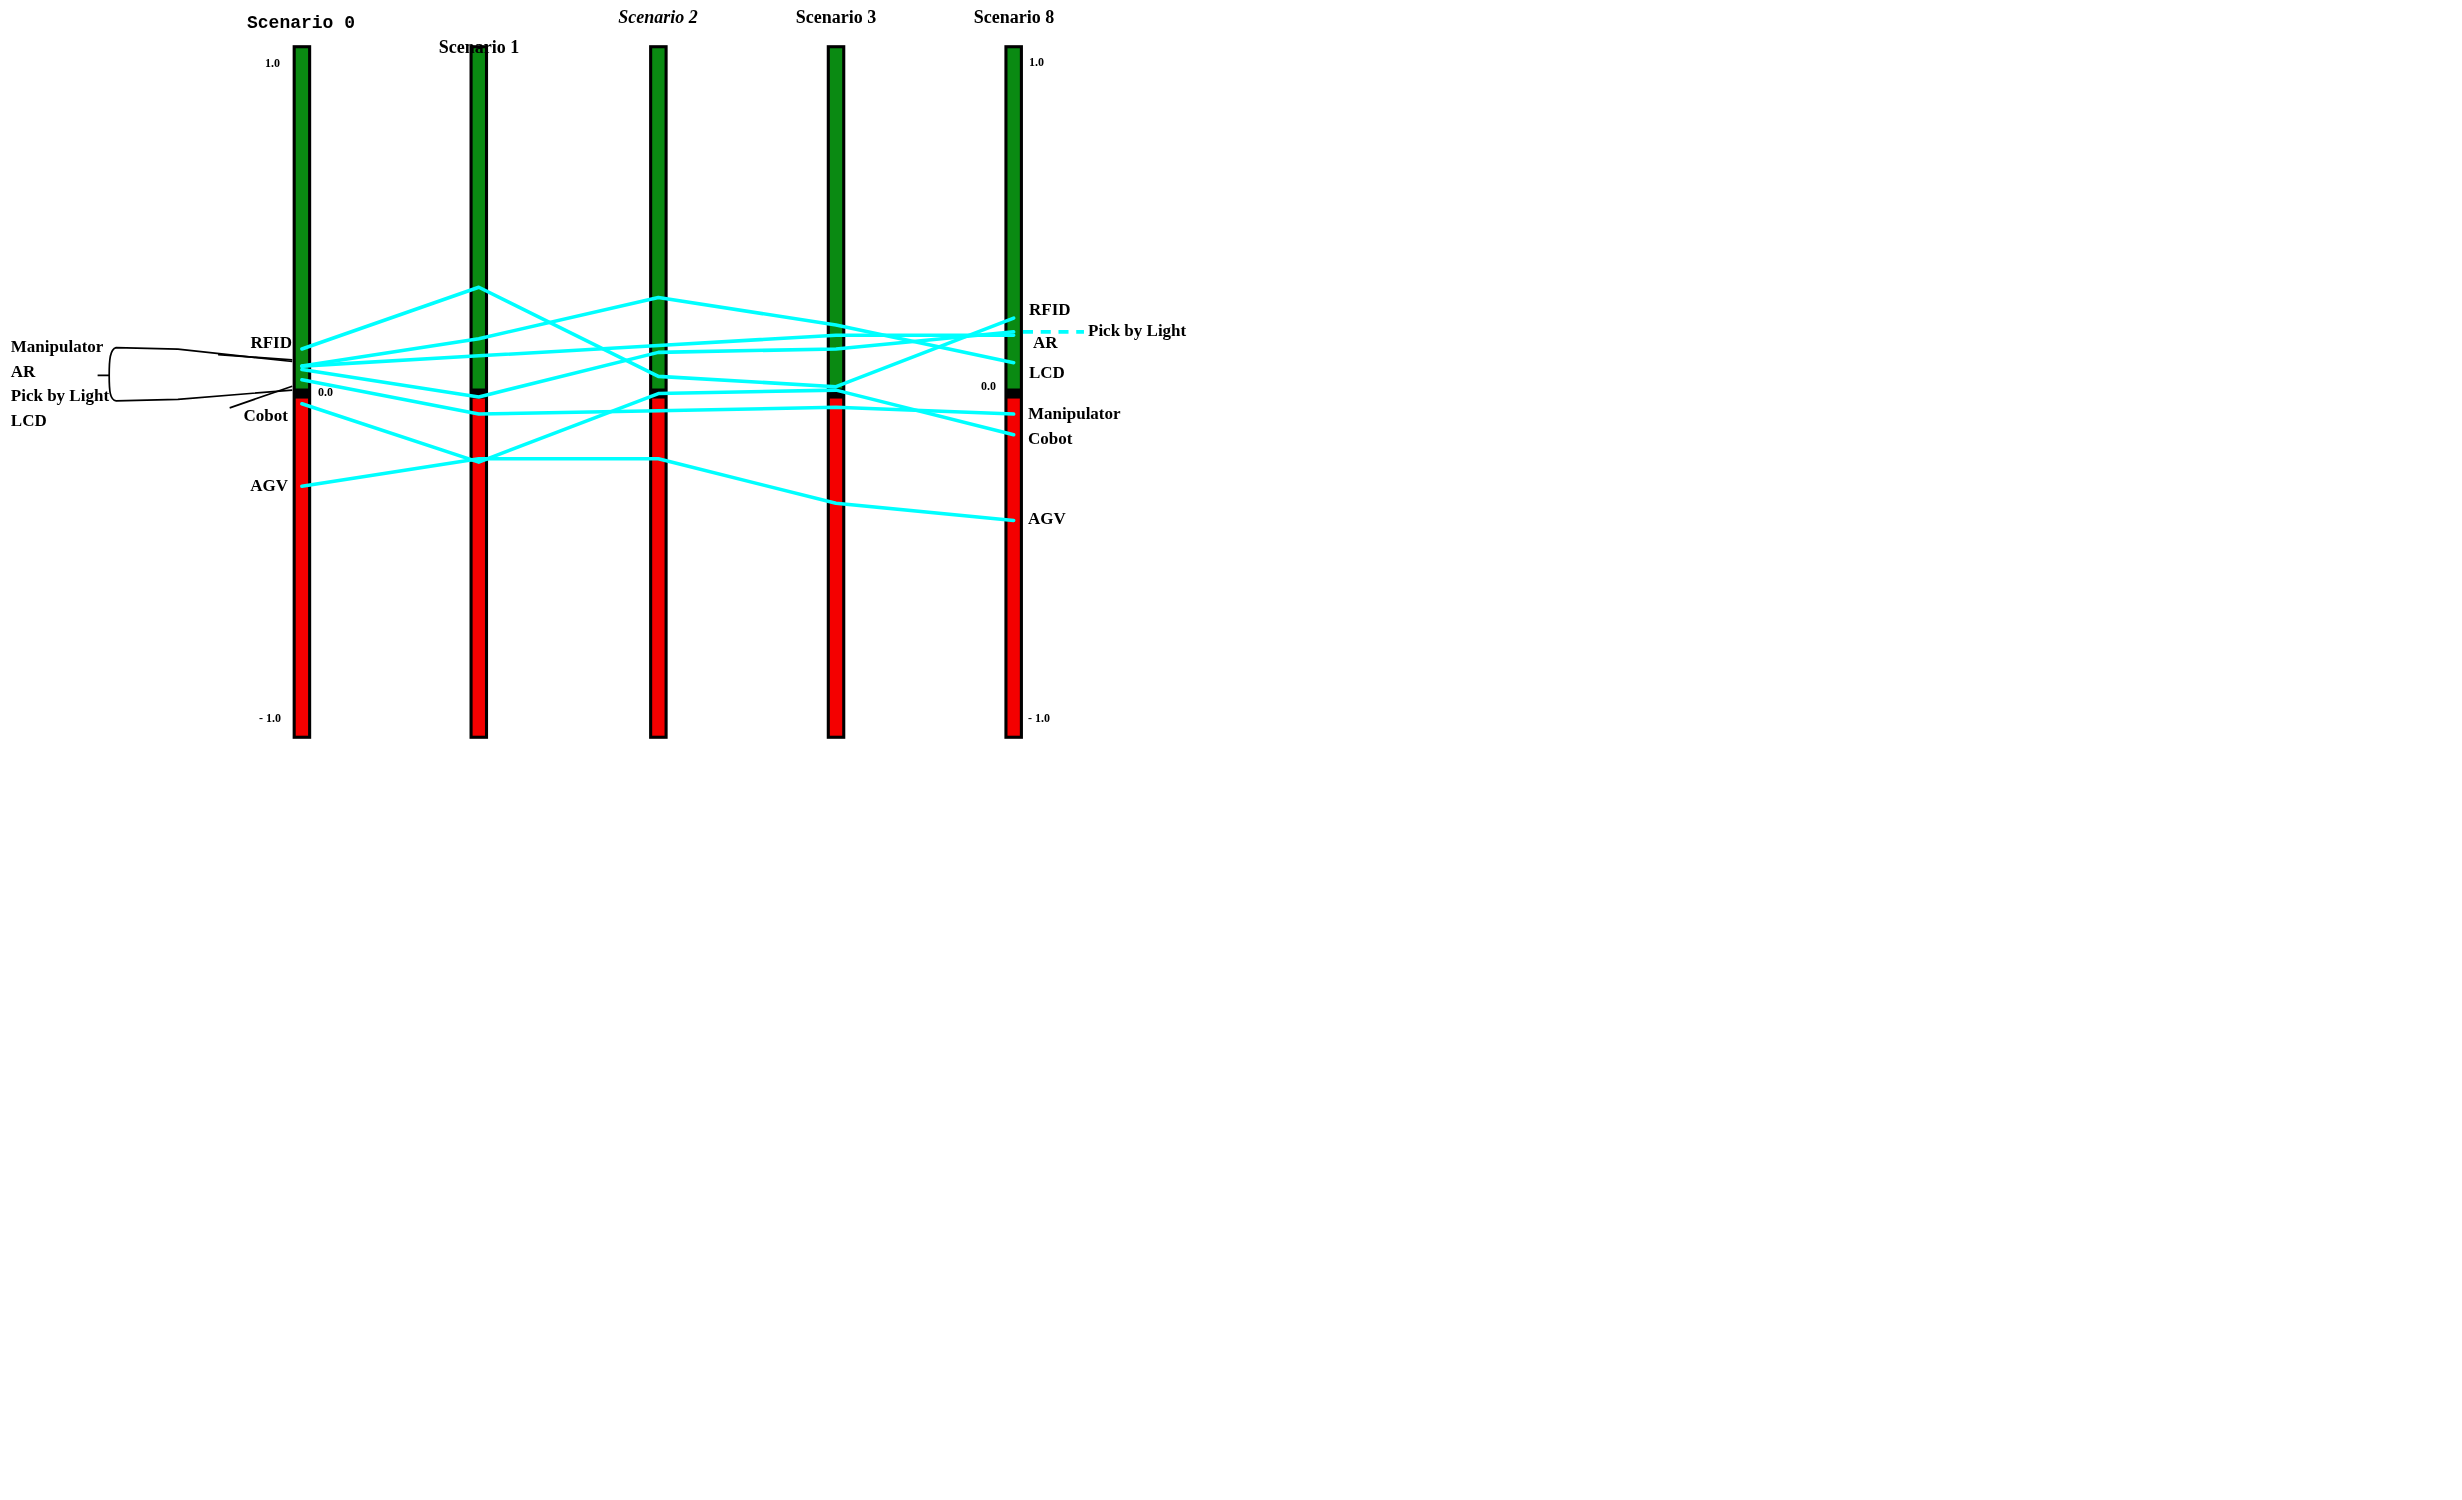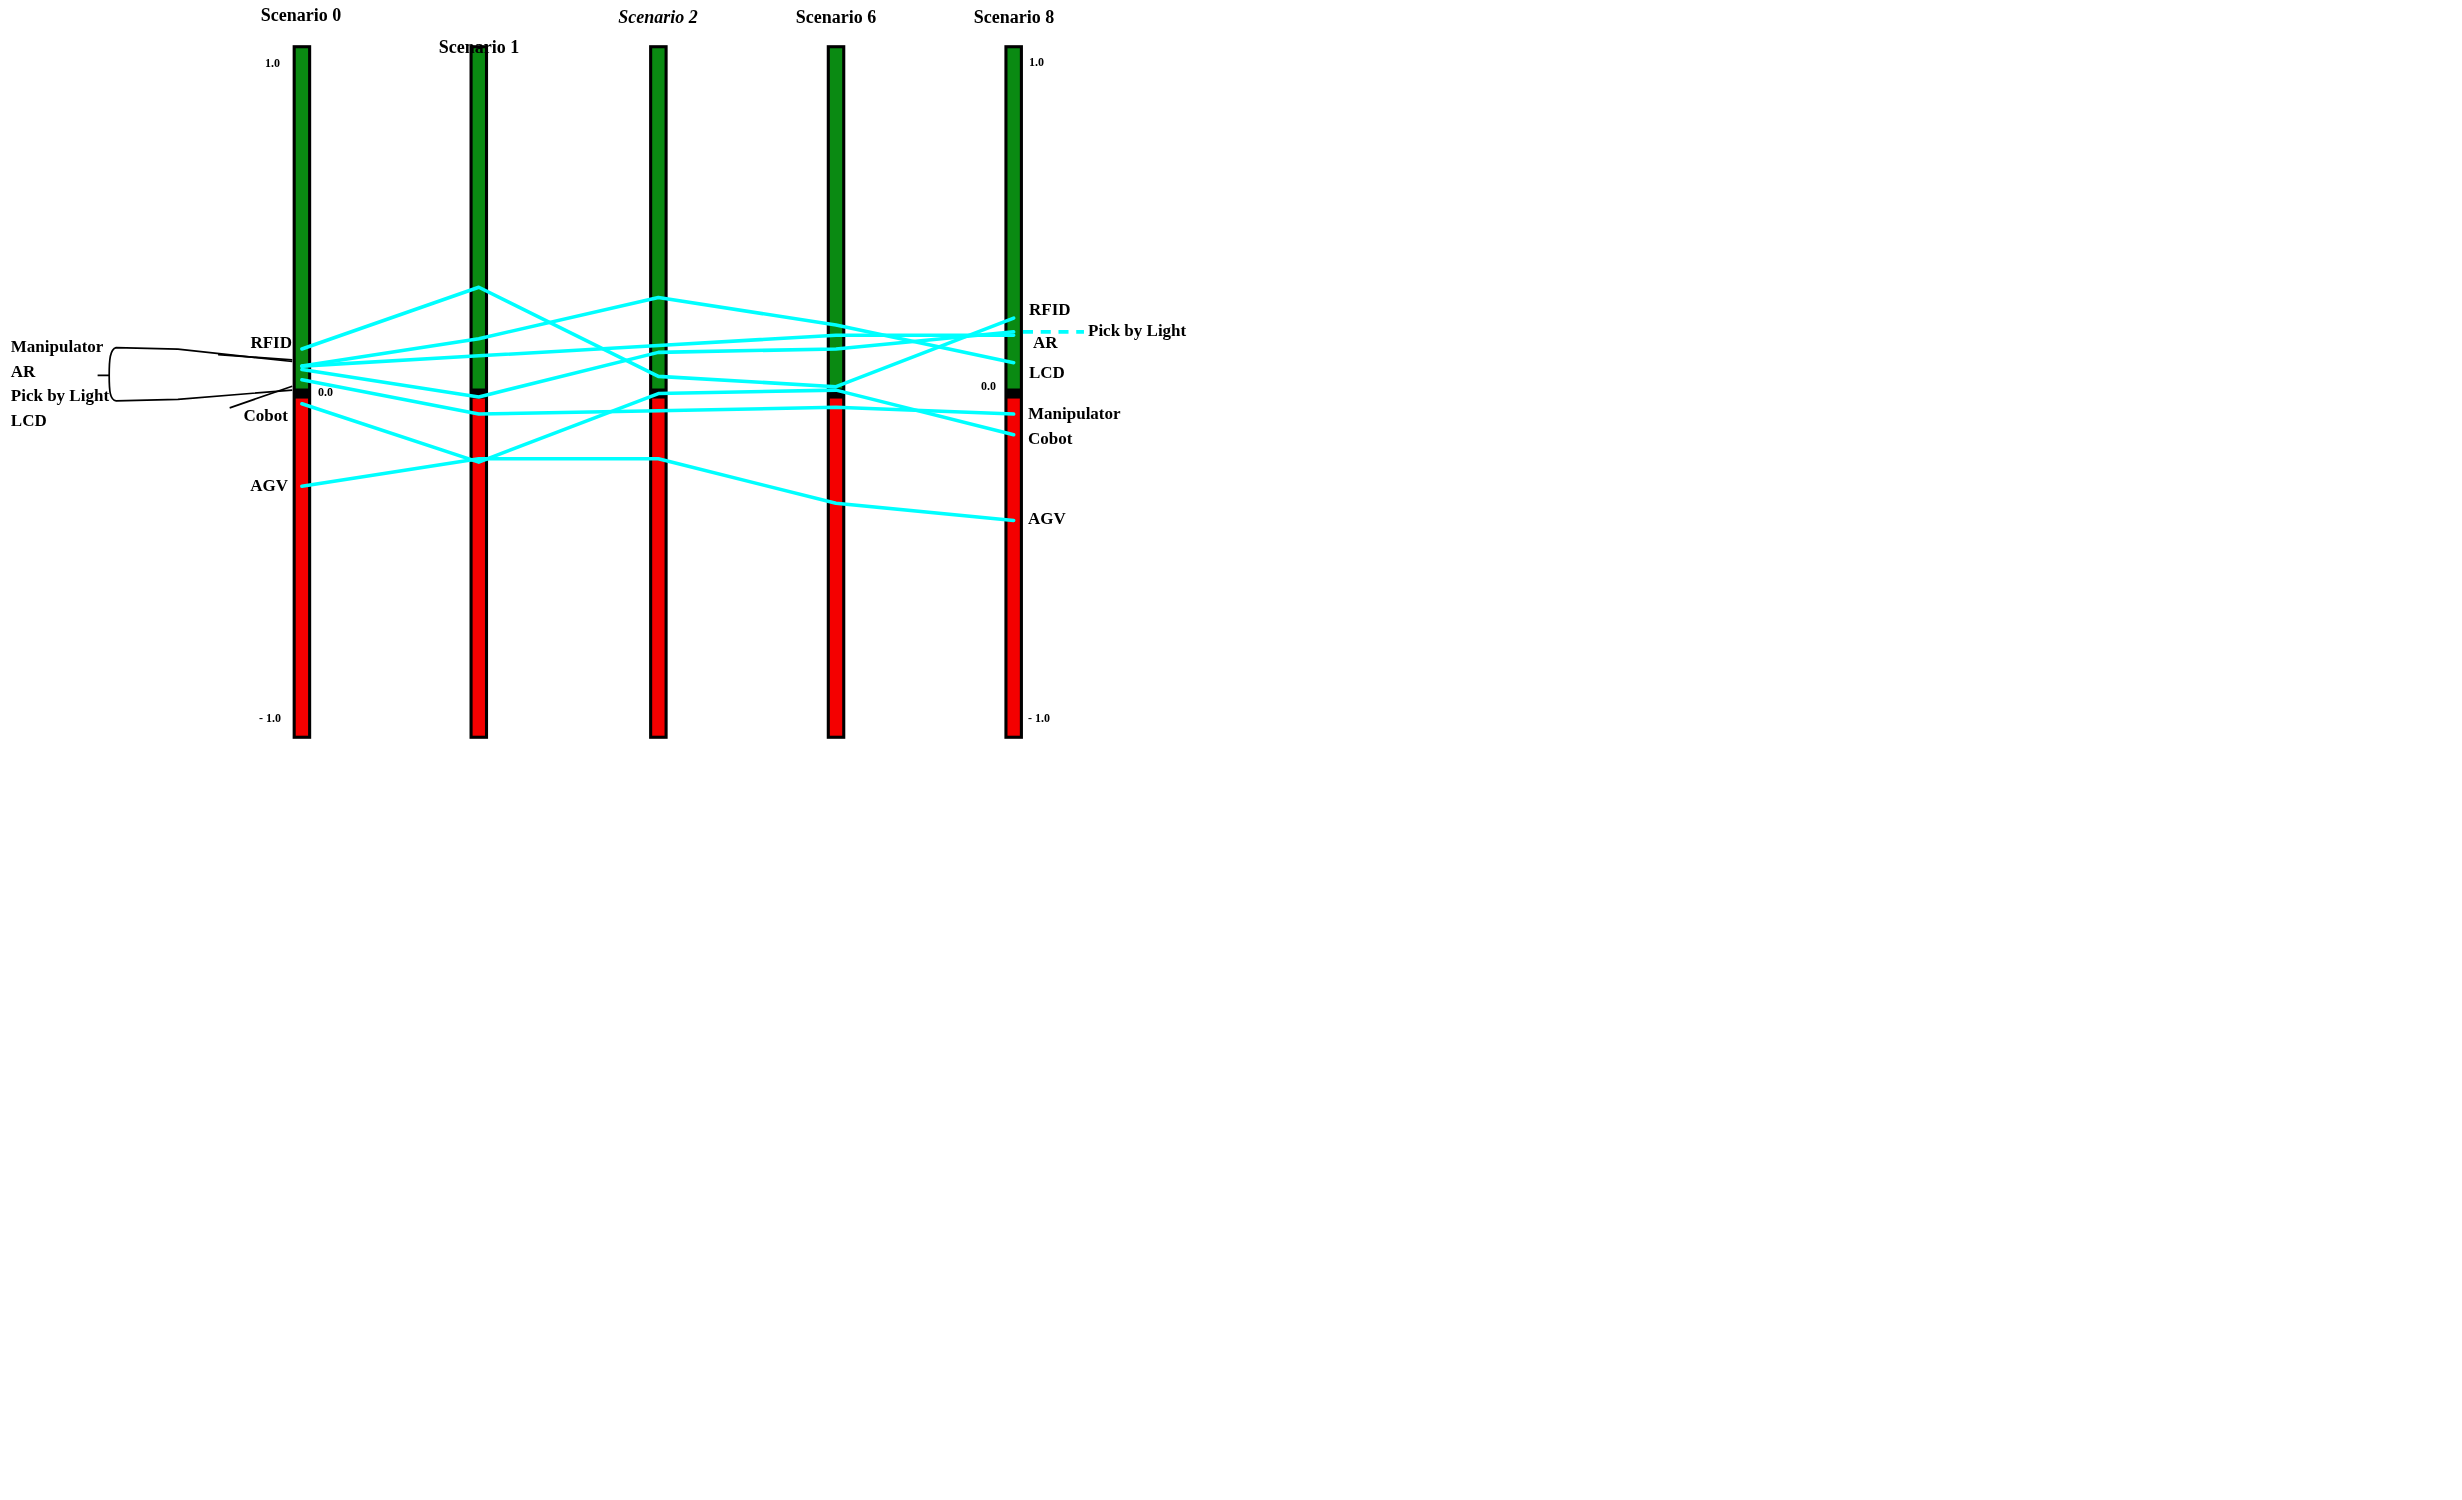--- a/index.html
+++ b/index.html
@@ -52,24 +52,24 @@
       <polyline points="390.5,451.8 619.5,371.9 852,487.3 1082,500.6 1312,411.8" fill="none" stroke="#00ffff" stroke-width="4.6" stroke-linejoin="round" stroke-linecap="round"></polyline>
       <polyline points="390.5,474.0 619.5,460.7 852,447.3 1082,434.0 1312,434.0" fill="none" stroke="#00ffff" stroke-width="4.6" stroke-linejoin="round" stroke-linecap="round"></polyline>
       <polyline points="390.5,478.4 619.5,513.9 852,456.2 1082,451.8 1312,429.6" fill="none" stroke="#00ffff" stroke-width="4.6" stroke-linejoin="round" stroke-linecap="round"></polyline>
       <line x1="1324" y1="429.6" x2="1403" y2="429.6" stroke="#00ffff" stroke-width="5" stroke-dasharray="13 10"></line>
       <polyline points="390.5,474.0 619.5,438.5 852,385.2 1082,420.7 1312,469.5" fill="none" stroke="#00ffff" stroke-width="4.6" stroke-linejoin="round" stroke-linecap="round"></polyline>
       <polyline points="390.5,491.7 619.5,536.1 852,531.7 1082,527.3 1312,536.1" fill="none" stroke="#00ffff" stroke-width="4.6" stroke-linejoin="round" stroke-linecap="round"></polyline>
       <polyline points="390.5,522.8 619.5,598.3 852,509.5 1082,505.1 1312,562.8" fill="none" stroke="#00ffff" stroke-width="4.6" stroke-linejoin="round" stroke-linecap="round"></polyline>
       <polyline points="390.5,629.4 619.5,593.9 852,593.9 1082,651.6 1312,673.8" fill="none" stroke="#00ffff" stroke-width="4.6" stroke-linejoin="round" stroke-linecap="round"></polyline>
     </svg>
 
-  <div class="lbl title" style="left:301px;top:6px;">Scenario 0</div>
+  <div class="lbl title" style="left:301px;top:14px;font-family:Liberation Mono, monospace;">Scenario 0</div>
   <div class="lbl title" style="left:479px;top:6.2px;margin-top:32px;">Scenario 1</div>
   <div class="lbl title" style="left:658px;top:7.7px;font-style:italic;">Scenario 2</div>
-  <div class="lbl title" style="left:836px;top:7.7px;">Scenario 6</div>
+  <div class="lbl title" style="left:836px;top:7.7px;">Scenario 3</div>
   <div class="lbl title" style="left:1014px;top:7.7px;">Scenario 8</div>
 
   <div class="lbl num ra" style="left:232px;top:57px;width:48px;">1.0</div>
   <div class="lbl num" style="left:318px;top:386px;">0.0</div>
   <div class="lbl num ra" style="left:233px;top:712px;width:48px;">- 1.0</div>
 
   <div class="lbl num" style="left:1029px;top:56px;">1.0</div>
   <div class="lbl num ra" style="left:948px;top:380px;width:48px;">0.0</div>
   <div class="lbl num" style="left:1028px;top:712px;">- 1.0</div>
 

